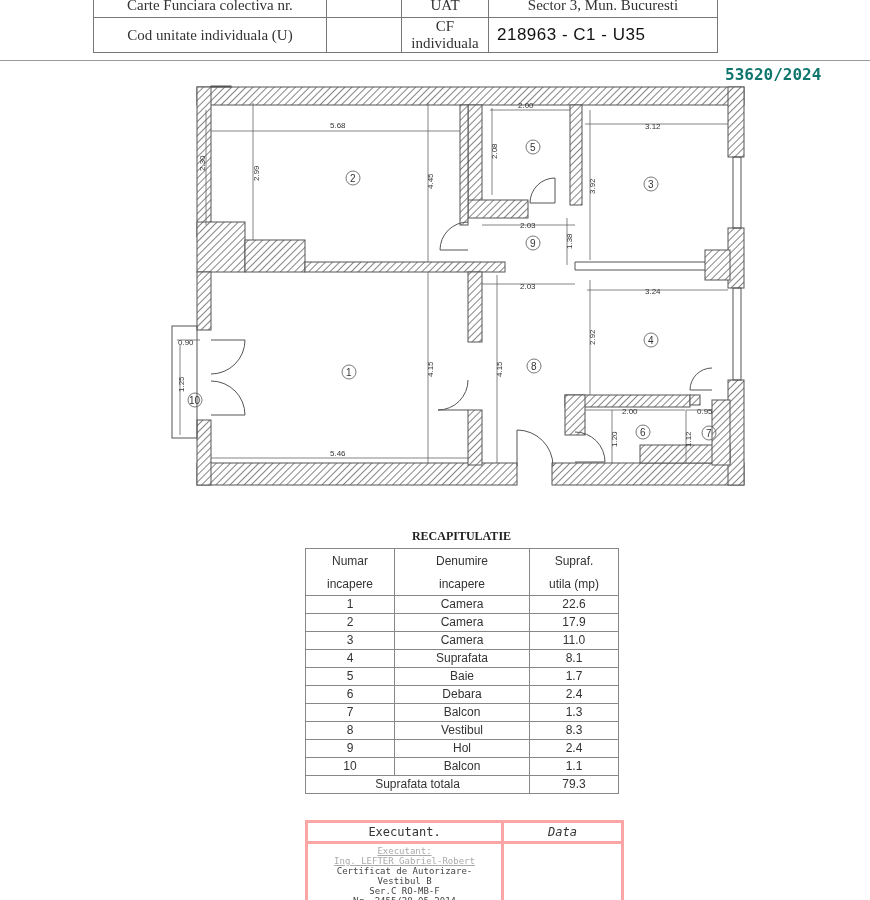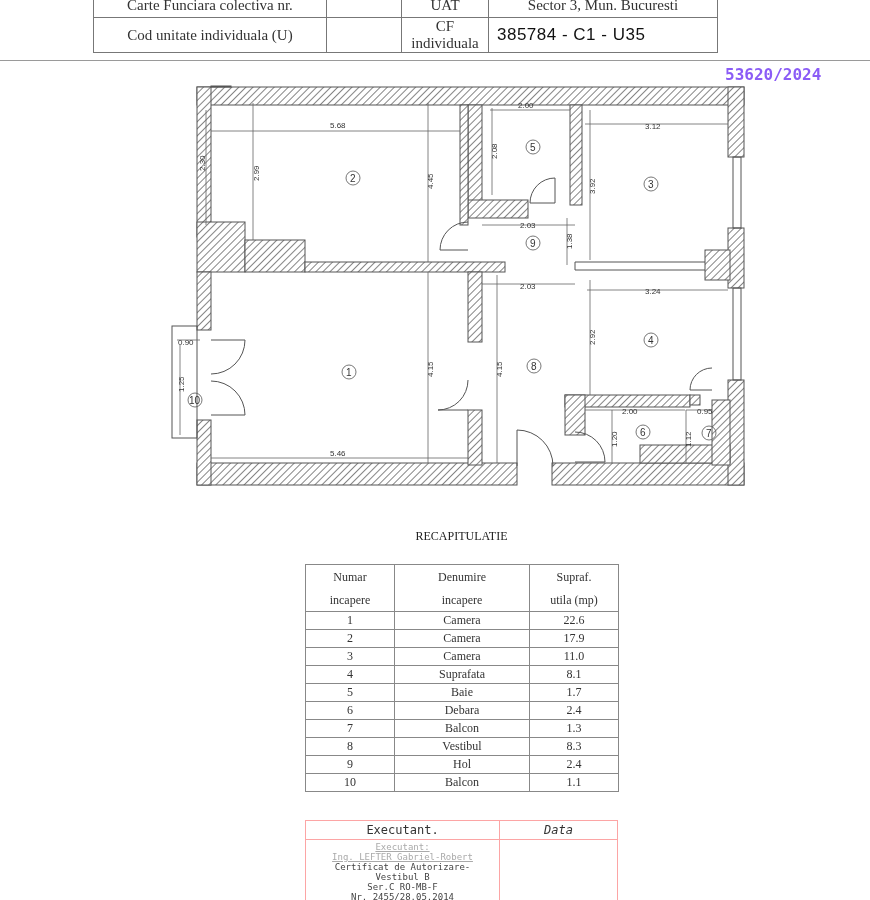--- a/index.html
+++ b/index.html
@@ -8,35 +8,35 @@
   .hdr-table { position: absolute; left: 93px; top: -8px; border-collapse: collapse; font-family: "Liberation Serif", serif; font-size: 15px; color: #333; }
   .hdr-table td { border: 1px solid #777; height: 24px; padding: 0 6px; text-align: center; }
   .hdr-table td.c1 { width: 220px; }
   .hdr-table td.c2 { width: 62px; }
   .hdr-table td.c3 { width: 74px; }
   .hdr-table td.c4 { width: 214px; }
   .cf-val { font-family: "Liberation Sans", sans-serif; font-size: 17px; color: #111; text-align: left !important; padding-left: 8px !important; letter-spacing: 0.5px; }
 
   .sep-line { position: absolute; left: 0; top: 60px; width: 870px; height: 1px; background: #9a9a9a; }
 
-  .doc-number { position: absolute; left: 725px; top: 65px; font-family: "DejaVu Sans Mono", monospace; font-size: 16px; font-weight: bold; color: #8b5cf6; }
+  .doc-number { position: absolute; left: 725px; top: 65px; font-family: "DejaVu Sans Mono", monospace; font-size: 16px; font-weight: bold; color: #0f766e; }
 
   .plan { position: absolute; left: 0; top: 0; }
   .dim { font-family: "Liberation Sans", sans-serif; font-size: 8px; fill: #333; }
   .rnum { font-family: "Liberation Sans", sans-serif; font-size: 10px; fill: #333; }
 
-  .recap-title { position: absolute; left: 305px; top: 529px; width: 313px; text-align: center; font-family: "Liberation Serif", serif; font-size: 12px; font-weight: normal; color: #222; }
-  .recap { position: absolute; left: 305px; top: 548px; border-collapse: collapse; font-family: Liberation Serif, serif; font-size: 12px; color: #333; margin-top: 16px; }
+  .recap-title { position: absolute; left: 305px; top: 529px; width: 313px; text-align: center; font-family: "Liberation Serif", serif; font-size: 12px; font-weight: bold; color: #222; }
+  .recap { position: absolute; left: 305px; top: 548px; border-collapse: collapse; font-family: Liberation Sans, sans-serif; font-size: 12px; color: #333; }
   .recap td { border: 1px solid #888; text-align: center; height: 17px; padding: 0; line-height: 17px; }
   .recap .hrow td { height: 23px; line-height: 22px; }
   .recap .w1 { width: 88px; }
   .recap .w2 { width: 134px; }
   .recap .w3 { width: 88px; }
   .exec-box { position: absolute; left: 305px; top: 820px; border-collapse: collapse; font-family: "DejaVu Sans Mono", monospace; font-size: 12px; color: #333; }
-  .exec-box td { border: 1px solid #fca5a5; text-align: center; height: 18px; padding: 0; }
+  .exec-box td { border: 3px solid #fca5a5; text-align: center; height: 18px; padding: 0; }
   .exec-box .e1 { width: 193px; }
   .exec-box .e2 { width: 117px; font-style: italic; }
   .exec-body td { height: 70px; vertical-align: top; }
   .exec-lines { text-align: left; padding: 2px 4px !important; font-family: "DejaVu Sans Mono", monospace; font-size: 9px; line-height: 10px; color: #444; }
   .exec-lines .faint { color: #aaa; text-decoration: underline; }
   .exec-date { vertical-align: bottom !important; font-size: 9px; color: #888; padding-bottom: 4px !important; }
 </style>
 </head>
 <body>
 
@@ -45,21 +45,21 @@
       <tr>
     <td class="c1">Carte Funciara colectiva nr.</td>
     <td class="c2"></td>
     <td class="c3">UAT</td>
     <td class="c4">Sector 3, Mun. Bucuresti</td>
   </tr>
   <tr>
     <td class="c1">Cod unitate individuala (U)</td>
     <td class="c2"></td>
     <td class="c3">CF individuala</td>
-    <td class="c4 cf-val">385784 - C1 - U35</td>
+    <td class="c4 cf-val">218963 - C1 - U35</td>
   </tr>
 </tbody>
   </table>
 
 <div class="sep-line"></div>
 
 <div class="doc-number">53620/2024</div>
 
 <svg class="plan" width="870" height="500" viewBox="0 0 870 500" xmlns="http://www.w3.org/2000/svg">
   <defs>
@@ -264,20 +264,24 @@
   <tr>
     <td>9</td>
     <td>Hol</td>
     <td>2.4</td>
   </tr>
   <tr>
     <td>10</td>
     <td>Balcon</td>
     <td>1.1</td>
   </tr>
+  <tr>
+    <td colspan="2">Suprafata totala</td>
+    <td>79.3</td>
+  </tr>
 </tbody>
   </table>
 
 <table class="exec-box">
   <tbody>
       <tr>
     <td class="e1">Executant.</td>
     <td class="e2">Data</td>
   </tr>
   <tr class="exec-body">

